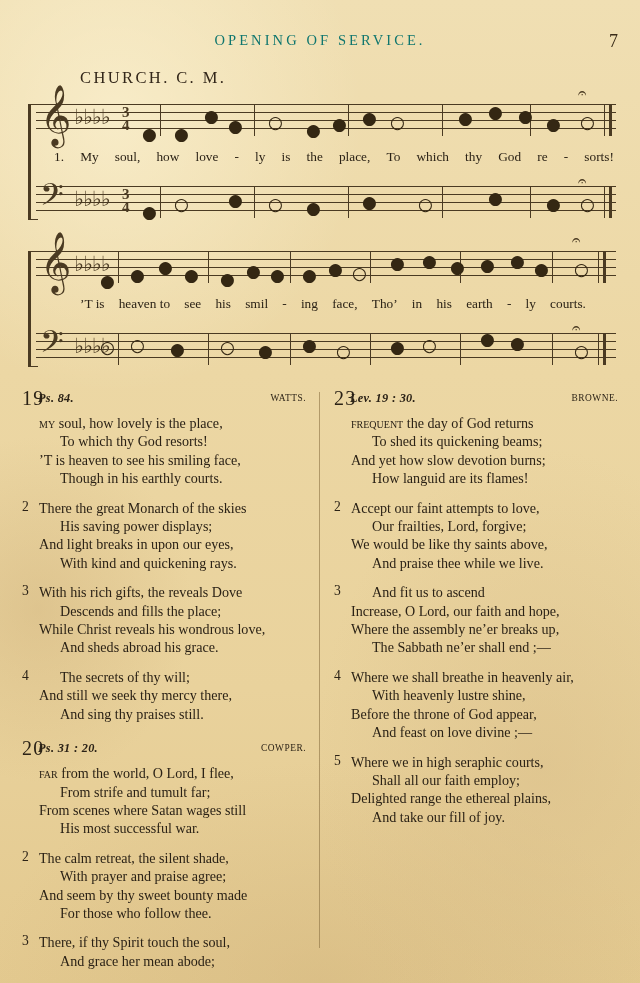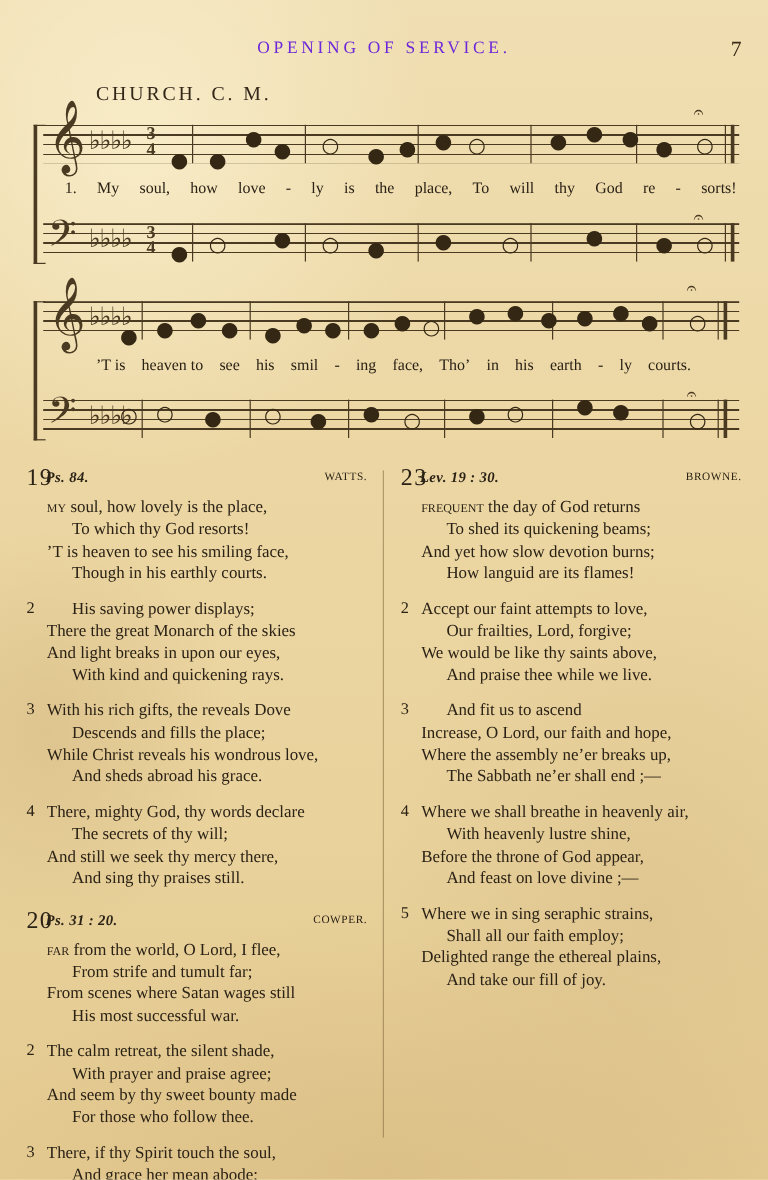--- a/index.html
+++ b/index.html
@@ -36,21 +36,21 @@
   .running-head {
     position: absolute;
     top: 32px;
     left: 0;
     width: 640px;
     text-align: center;
     font-size: 14.5px;
     letter-spacing: 3.1px;
     font-variant: small-caps;
     text-transform: uppercase;
-    color: #6d28d9;
+    color: #0f766e;
   }
   .page-number {
     position: absolute;
     top: 31px;
     right: 22px;
     font-size: 18px;
     color: #3a2c19;
   }
   .tune-head {
     position: absolute;
@@ -334,21 +334,21 @@
         <span>My</span>
         <span>soul,</span>
         <span>how</span>
         <span>love</span>
         <span>-</span>
         <span>ly</span>
         <span>is</span>
         <span>the</span>
         <span>place,</span>
         <span>To</span>
-        <span>will</span>
+        <span>which</span>
         <span>thy</span>
         <span>God</span>
         <span>re</span>
         <span>-</span>
         <span>sorts!</span>
       </div>
     </div>
   </div>
 
   <div class="music system-2">
@@ -407,21 +407,21 @@
       <div class="note" style="left:556px; top:100px;">○</div>
 
       <div class="fermata" style="left:554px; top:-10px;">𝄐</div>
       <div class="fermata" style="left:554px; top:78px;">𝄐</div>
 
       <div class="endbar" style="left:580px; top:8px; height:32px;"></div>
       <div class="endbar thick" style="left:585px; top:8px; height:32px;"></div>
       <div class="endbar" style="left:580px; top:90px; height:32px;"></div>
       <div class="endbar thick" style="left:585px; top:90px; height:32px;"></div>
 
-      <div class="lyric-line" style="left:62px; right:46px;">
+      <div class="lyric-line" style="left:62px; right:36px;">
         <span>’T is</span>
         <span>heaven to</span>
         <span>see</span>
         <span>his</span>
         <span>smil</span>
         <span>-</span>
         <span>ing</span>
         <span>face,</span>
         <span>Tho’</span>
         <span>in</span>
@@ -444,35 +444,34 @@
             <div class="hymn-author">Watts.</div>
           </div>
           <div class="stanza">
             <div class="line"><span class="smallcap-open">My</span> soul, how lovely is the place,</div>
             <div class="line indent">To which thy God resorts!</div>
             <div class="line">’T is heaven to see his smiling face,</div>
             <div class="line indent">Though in his earthly courts.</div>
           </div>
           <div class="stanza">
             <div class="stanza-number">2</div>
+            <div class="line">There the great Monarch of the skies</div>
             <div class="line indent">His saving power displays;</div>
-            <div class="line">There the great Monarch of the skies</div>
             <div class="line">And light breaks in upon our eyes,</div>
             <div class="line indent">With kind and quickening rays.</div>
           </div>
           <div class="stanza">
             <div class="stanza-number">3</div>
             <div class="line">With his rich gifts, the reveals Dove</div>
             <div class="line indent">Descends and fills the place;</div>
             <div class="line">While Christ reveals his wondrous love,</div>
             <div class="line indent">And sheds abroad his grace.</div>
           </div>
           <div class="stanza">
             <div class="stanza-number">4</div>
-            <div class="line">There, mighty God, thy words declare</div>
             <div class="line indent">The secrets of thy will;</div>
             <div class="line">And still we seek thy mercy there,</div>
             <div class="line indent">And sing thy praises still.</div>
           </div>
         </div>
         <div class="hymn">
           <div class="hymn-head">
             <div class="hymn-number">20</div>
             <div class="hymn-scripture">Ps. 31 : 20.</div>
             <div class="hymn-author">Cowper.</div>
@@ -526,21 +525,21 @@
           </div>
           <div class="stanza">
             <div class="stanza-number">4</div>
             <div class="line">Where we shall breathe in heavenly air,</div>
             <div class="line indent">With heavenly lustre shine,</div>
             <div class="line">Before the throne of God appear,</div>
             <div class="line indent">And feast on love divine ;—</div>
           </div>
           <div class="stanza">
             <div class="stanza-number">5</div>
-            <div class="line">Where we in sing seraphic strains,</div>
+            <div class="line">Where we in high seraphic courts,</div>
             <div class="line indent">Shall all our faith employ;</div>
             <div class="line">Delighted range the ethereal plains,</div>
             <div class="line indent">And take our fill of joy.</div>
           </div>
         </div>
       </div>
   </div>
 
 </div>
 

